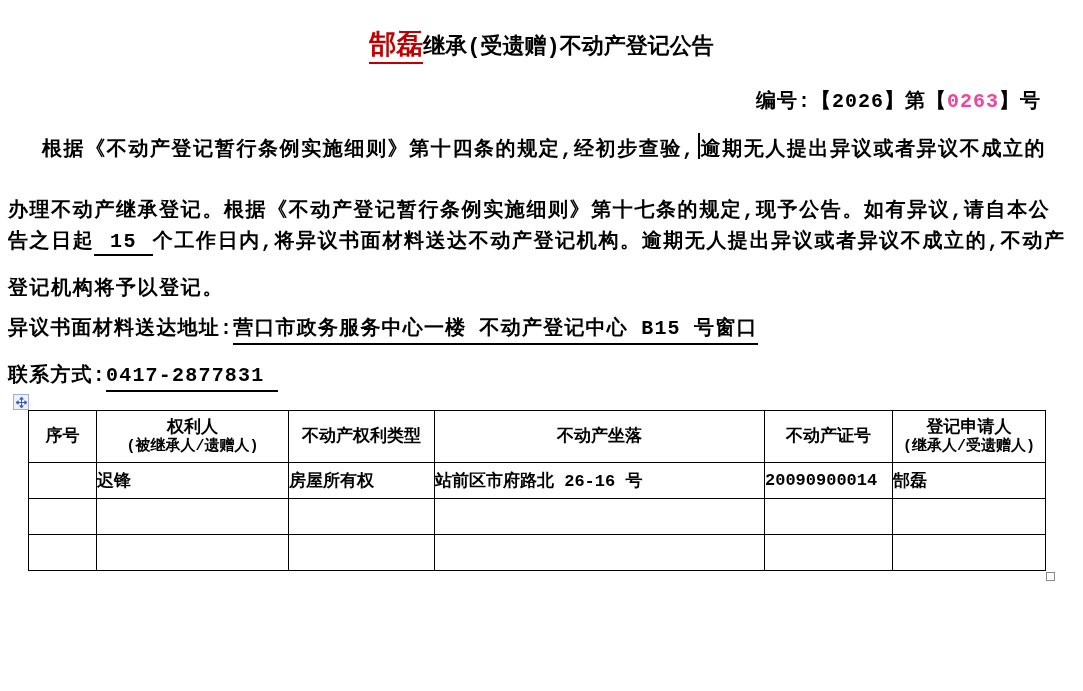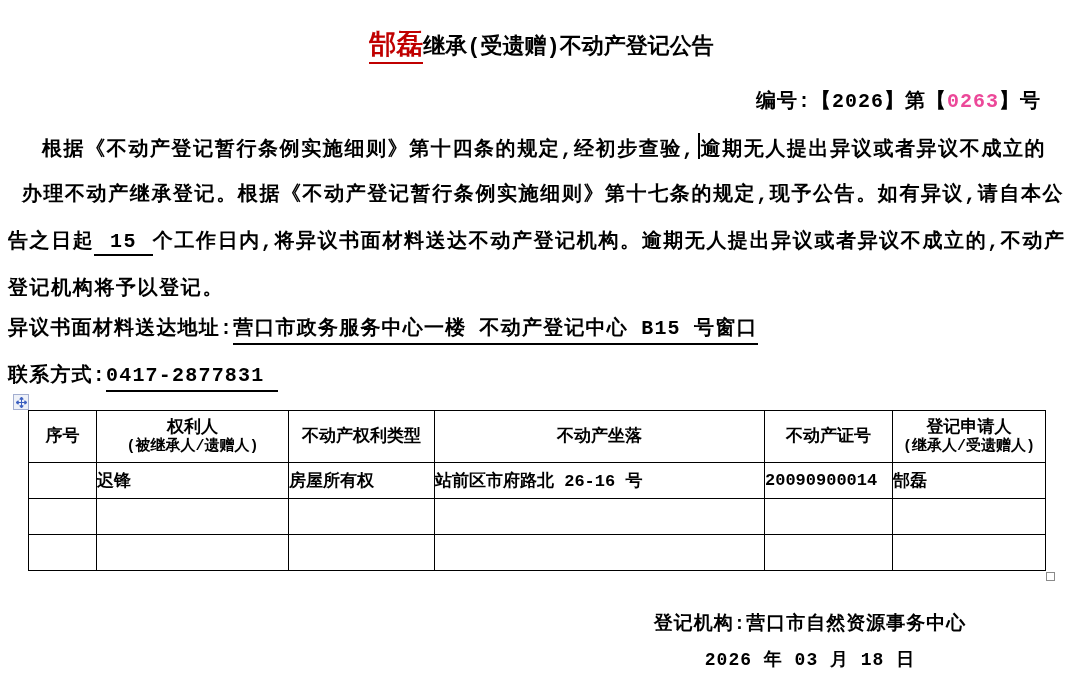--- a/index.html
+++ b/index.html
@@ -42,21 +42,21 @@
   
   .bline {
     position: absolute;
     left: 8px; width: 1070px;
     font-size: 20px;
     font-weight: 600;
     letter-spacing: 1.6px;
     white-space: nowrap;
   }
   .l1 { top: 133px; text-indent: 34px; }
-  .l2 { top: 180px; text-align: center; }
+  .l2 { top: 196px; }
   .l3 { top: 227px; }
   .l4 { top: 274px; }
   .l-address { top: 314px; font-weight: 700; letter-spacing: 1.2px; }
   .l-contact { top: 361px; font-weight: 700; letter-spacing: 1.2px; }
   .caret {
     display: inline-block;
     width: 2px; height: 26px;
     background: #000;
     vertical-align: -4px;
     margin: 0 1px 0 2px;
@@ -230,18 +230,14 @@
         <td></td>
         <td></td>
         <td></td>
         <td></td>
       </tr>
     </tbody>
   </table>
 
   <div class="resize-handle"></div>
 
-  <div class="footer">
-    <div class="org">登记机构:营口市自然资源事务中心</div>
-    <div class="date">2026 年 03 月 18 日</div>
-  </div>
 
 </div>
 
 </body></html>

